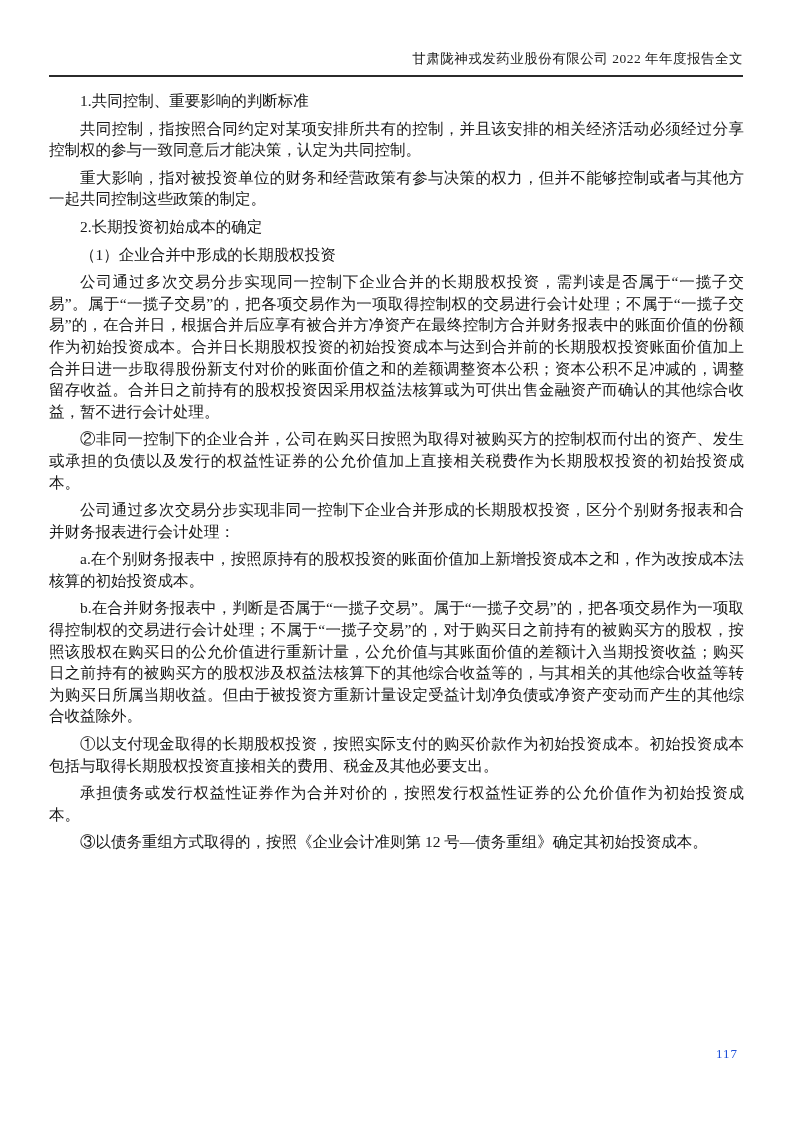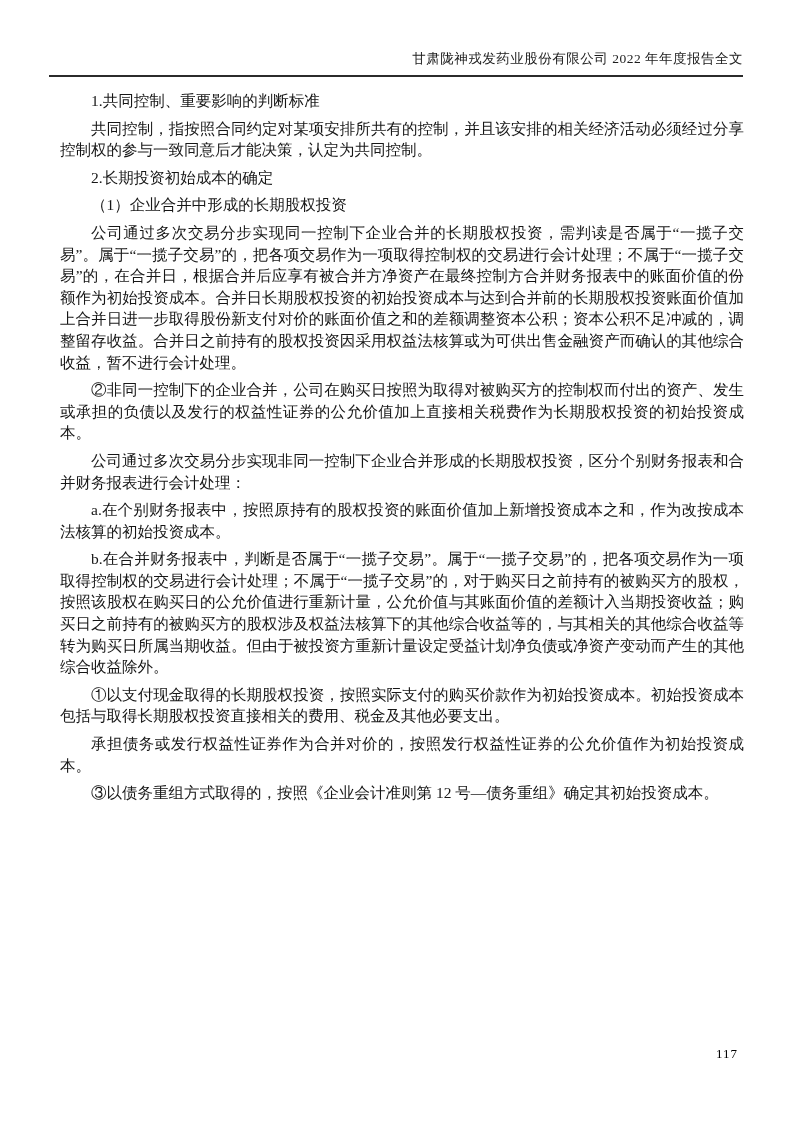--- a/index.html
+++ b/index.html
@@ -32,45 +32,46 @@
     position: absolute;
     top: 90px;
     left: 49px;
     right: 49px;
     font-size: 15.5px;
     line-height: 21.6px;
     text-align: justify;
     color: #161616;
   }
   .para {
-    margin: 0 0 6px 11px;
+    margin: 0 0 6px 0;
     text-indent: 2em;
     word-break: break-all;
   }
   .page-footer {
     position: absolute;
     right: 55px;
     bottom: 60px;
     font-size: 13px;
-    color: #000000;
+    color: #1d4ed8;
     letter-spacing: 1px;
   }
 </style>
 </head>
 <body>
 
 <div class="page">
 
   <div class="page-header">
     <span>甘肃陇神戎发药业股份有限公司 2022 年年度报告全文</span>
   </div>
 
   <div class="doc-body">
     <p class="para">1.共同控制、重要影响的判断标准</p>
     <p class="para">共同控制，指按照合同约定对某项安排所共有的控制，并且该安排的相关经济活动必须经过分享控制权的参与一致同意后才能决策，认定为共同控制。</p>
+    <p class="para">重大影响，指对被投资单位的财务和经营政策有参与决策的权力，但并不能够控制或者与其他方一起共同控制这些政策的制定。</p>
     <p class="para">2.长期投资初始成本的确定</p>
     <p class="para">（1）企业合并中形成的长期股权投资</p>
     <p class="para">公司通过多次交易分步实现同一控制下企业合并的长期股权投资，需判读是否属于“一揽子交易”。属于“一揽子交易”的，把各项交易作为一项取得控制权的交易进行会计处理；不属于“一揽子交易”的，在合并日，根据合并后应享有被合并方净资产在最终控制方合并财务报表中的账面价值的份额作为初始投资成本。合并日长期股权投资的初始投资成本与达到合并前的长期股权投资账面价值加上合并日进一步取得股份新支付对价的账面价值之和的差额调整资本公积；资本公积不足冲减的，调整留存收益。合并日之前持有的股权投资因采用权益法核算或为可供出售金融资产而确认的其他综合收益，暂不进行会计处理。</p>
     <p class="para">②非同一控制下的企业合并，公司在购买日按照为取得对被购买方的控制权而付出的资产、发生或承担的负债以及发行的权益性证券的公允价值加上直接相关税费作为长期股权投资的初始投资成本。</p>
     <p class="para">公司通过多次交易分步实现非同一控制下企业合并形成的长期股权投资，区分个别财务报表和合并财务报表进行会计处理：</p>
     <p class="para">a.在个别财务报表中，按照原持有的股权投资的账面价值加上新增投资成本之和，作为改按成本法核算的初始投资成本。</p>
     <p class="para">b.在合并财务报表中，判断是否属于“一揽子交易”。属于“一揽子交易”的，把各项交易作为一项取得控制权的交易进行会计处理；不属于“一揽子交易”的，对于购买日之前持有的被购买方的股权，按照该股权在购买日的公允价值进行重新计量，公允价值与其账面价值的差额计入当期投资收益；购买日之前持有的被购买方的股权涉及权益法核算下的其他综合收益等的，与其相关的其他综合收益等转为购买日所属当期收益。但由于被投资方重新计量设定受益计划净负债或净资产变动而产生的其他综合收益除外。</p>
     <p class="para">①以支付现金取得的长期股权投资，按照实际支付的购买价款作为初始投资成本。初始投资成本包括与取得长期股权投资直接相关的费用、税金及其他必要支出。</p>
     <p class="para">承担债务或发行权益性证券作为合并对价的，按照发行权益性证券的公允价值作为初始投资成本。</p>
     <p class="para">③以债务重组方式取得的，按照《企业会计准则第 12 号—债务重组》确定其初始投资成本。</p>

